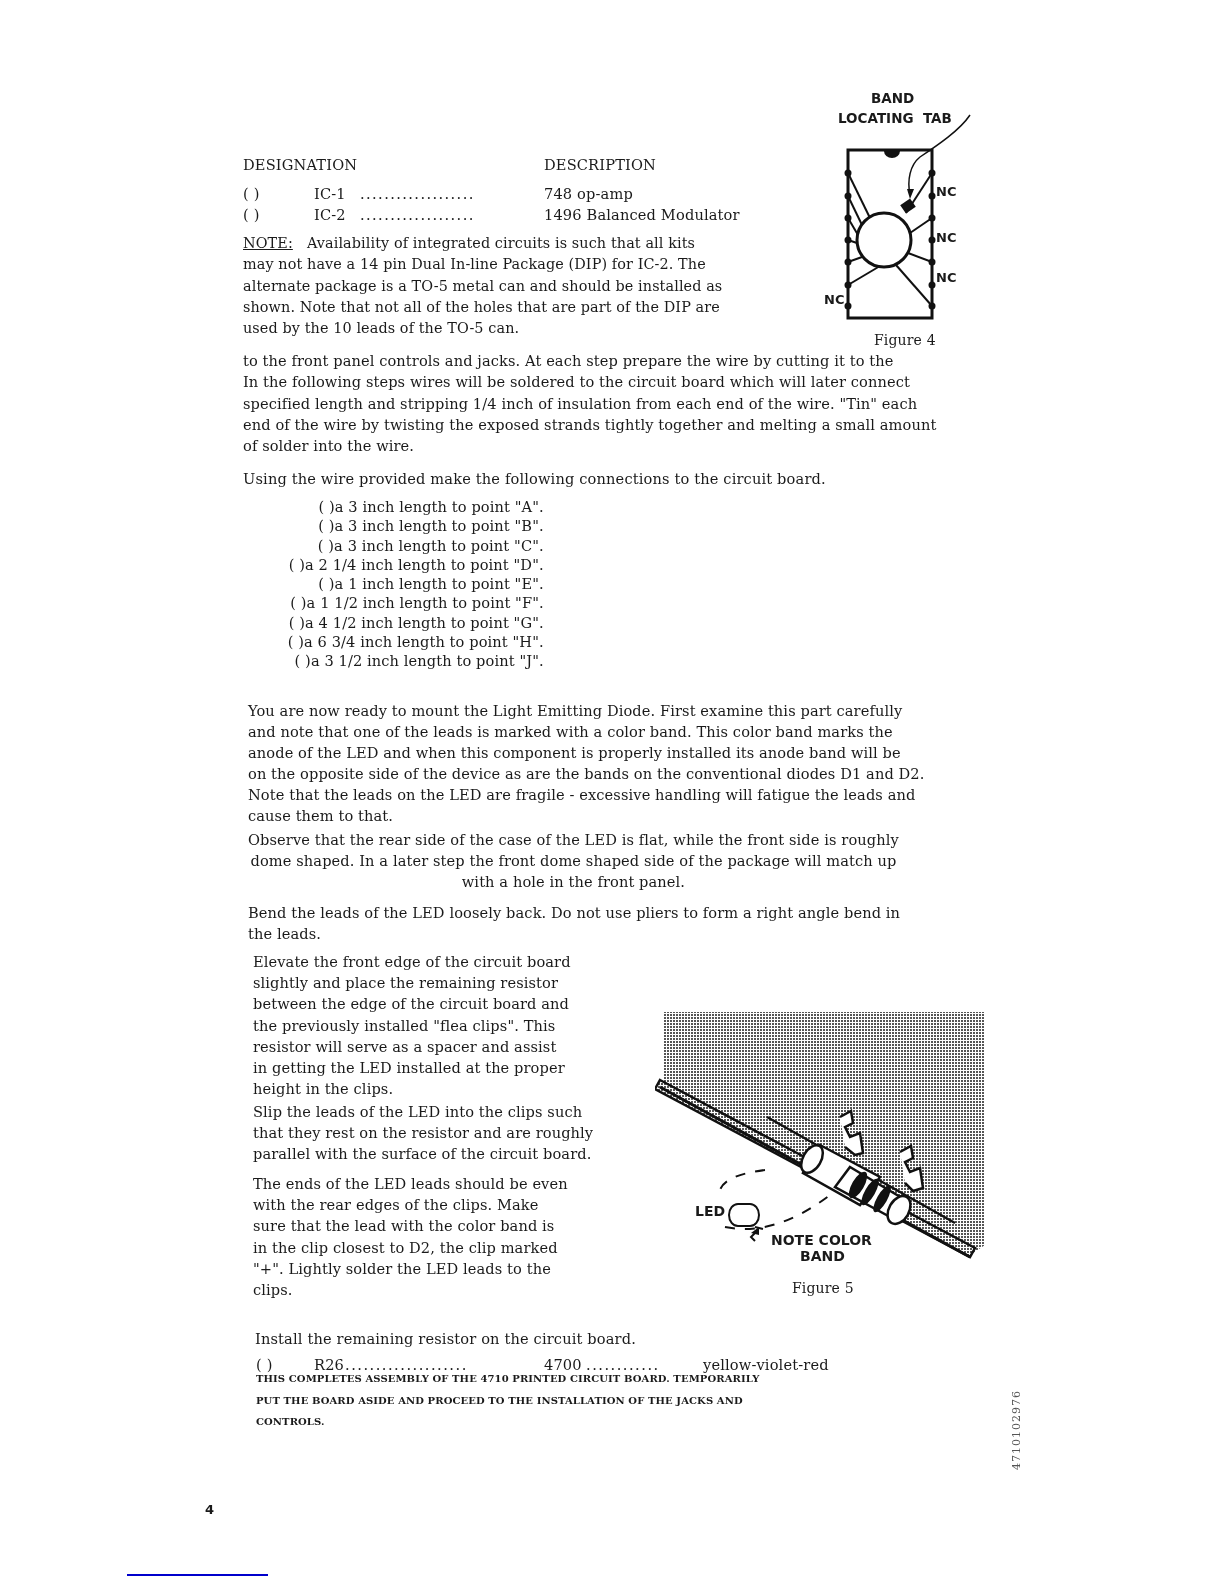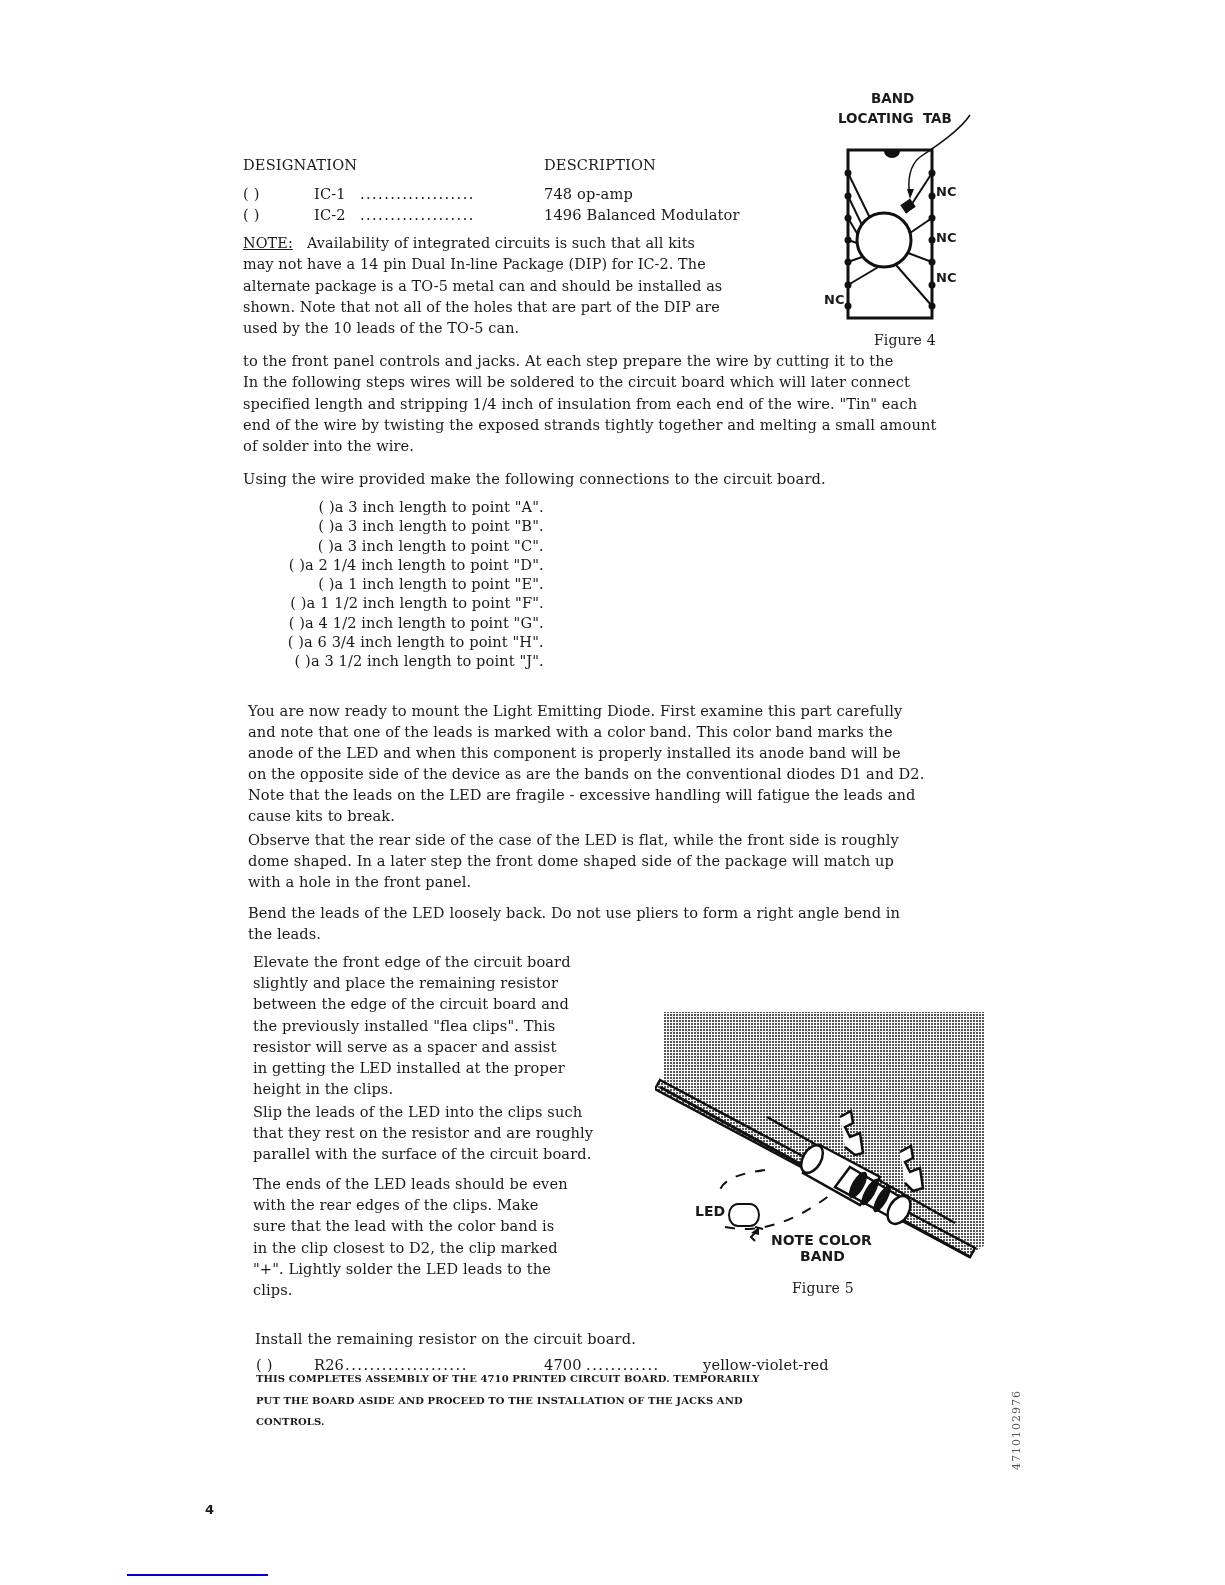--- a/index.html
+++ b/index.html
@@ -118,24 +118,24 @@
   <div><span class="checkbox">( )</span><span>a 6 3/4 inch length to point "H".</span></div>
   <div><span class="checkbox">( )</span><span>a 3 1/2 inch length to point "J".</span></div>
 </div>
 
 <div class="para" style="left:248px; top:700px; line-height:21px;">
   <div>You are now ready to mount the Light Emitting Diode.  First examine this part carefully</div>
   <div>and note that one of the leads is marked with a color band.  This color band marks the</div>
   <div>anode of the LED and when this component is properly installed its anode band will be</div>
   <div>on the opposite side of the device as are the bands on the conventional diodes D1 and D2.</div>
   <div>Note that the leads on the LED are fragile - excessive handling will fatigue the leads and</div>
-  <div>cause kits to break.</div>
-</div>
-
-<div class="para" style="left:248px; top:829px; line-height:21px;">
+  <div>cause them to that.</div>
+</div>
+
+<div class="para" style="left:248px; top:829px; line-height:21px;text-align:center;">
   <div>Observe that the rear side of the case of the LED is flat, while the front side is roughly</div>
   <div>dome shaped.  In a later step the front dome shaped side of the package will match up</div>
   <div>with a hole in the front panel.</div>
 </div>
 
 <div class="para" style="left:248px; top:902px; line-height:21px;">
   <div>Bend the leads of the LED loosely back.  Do not use pliers to form a right angle bend in</div>
   <div>the leads.</div>
 </div>
 

